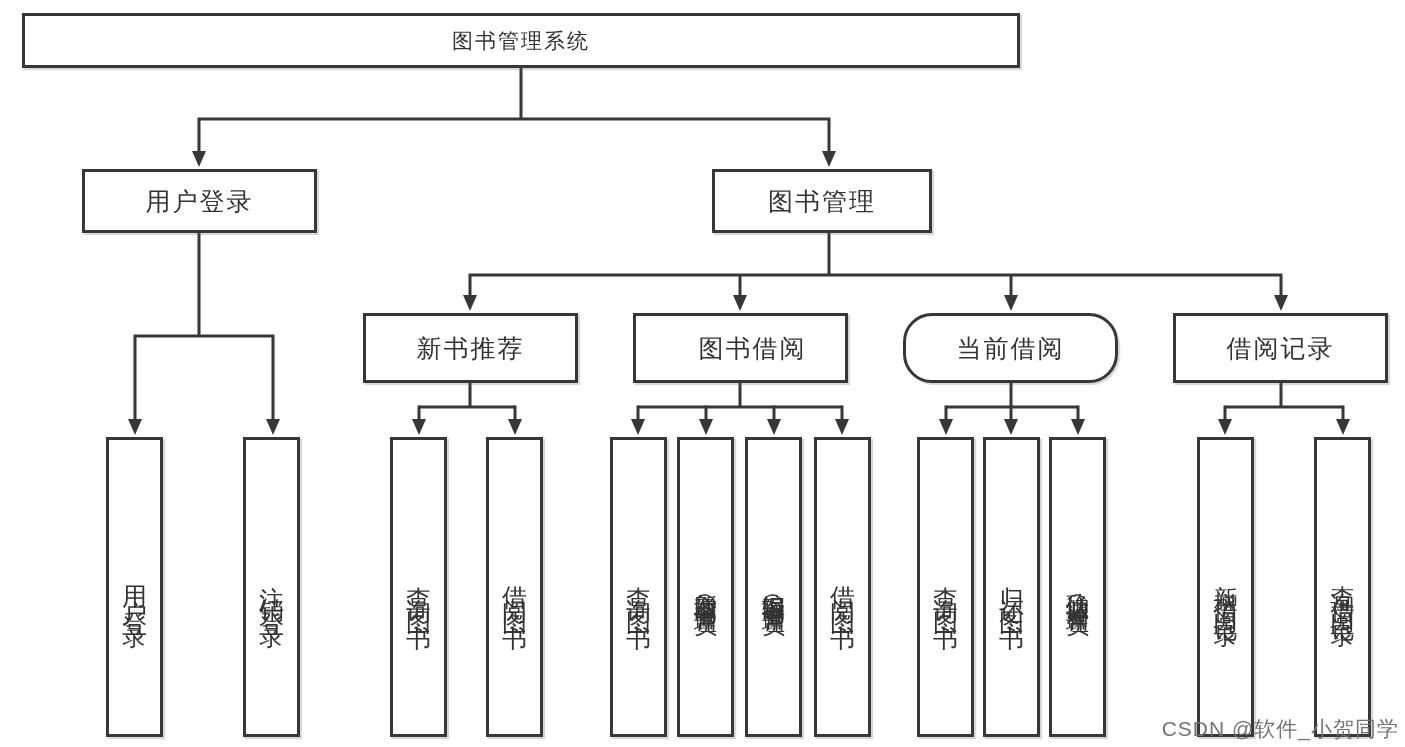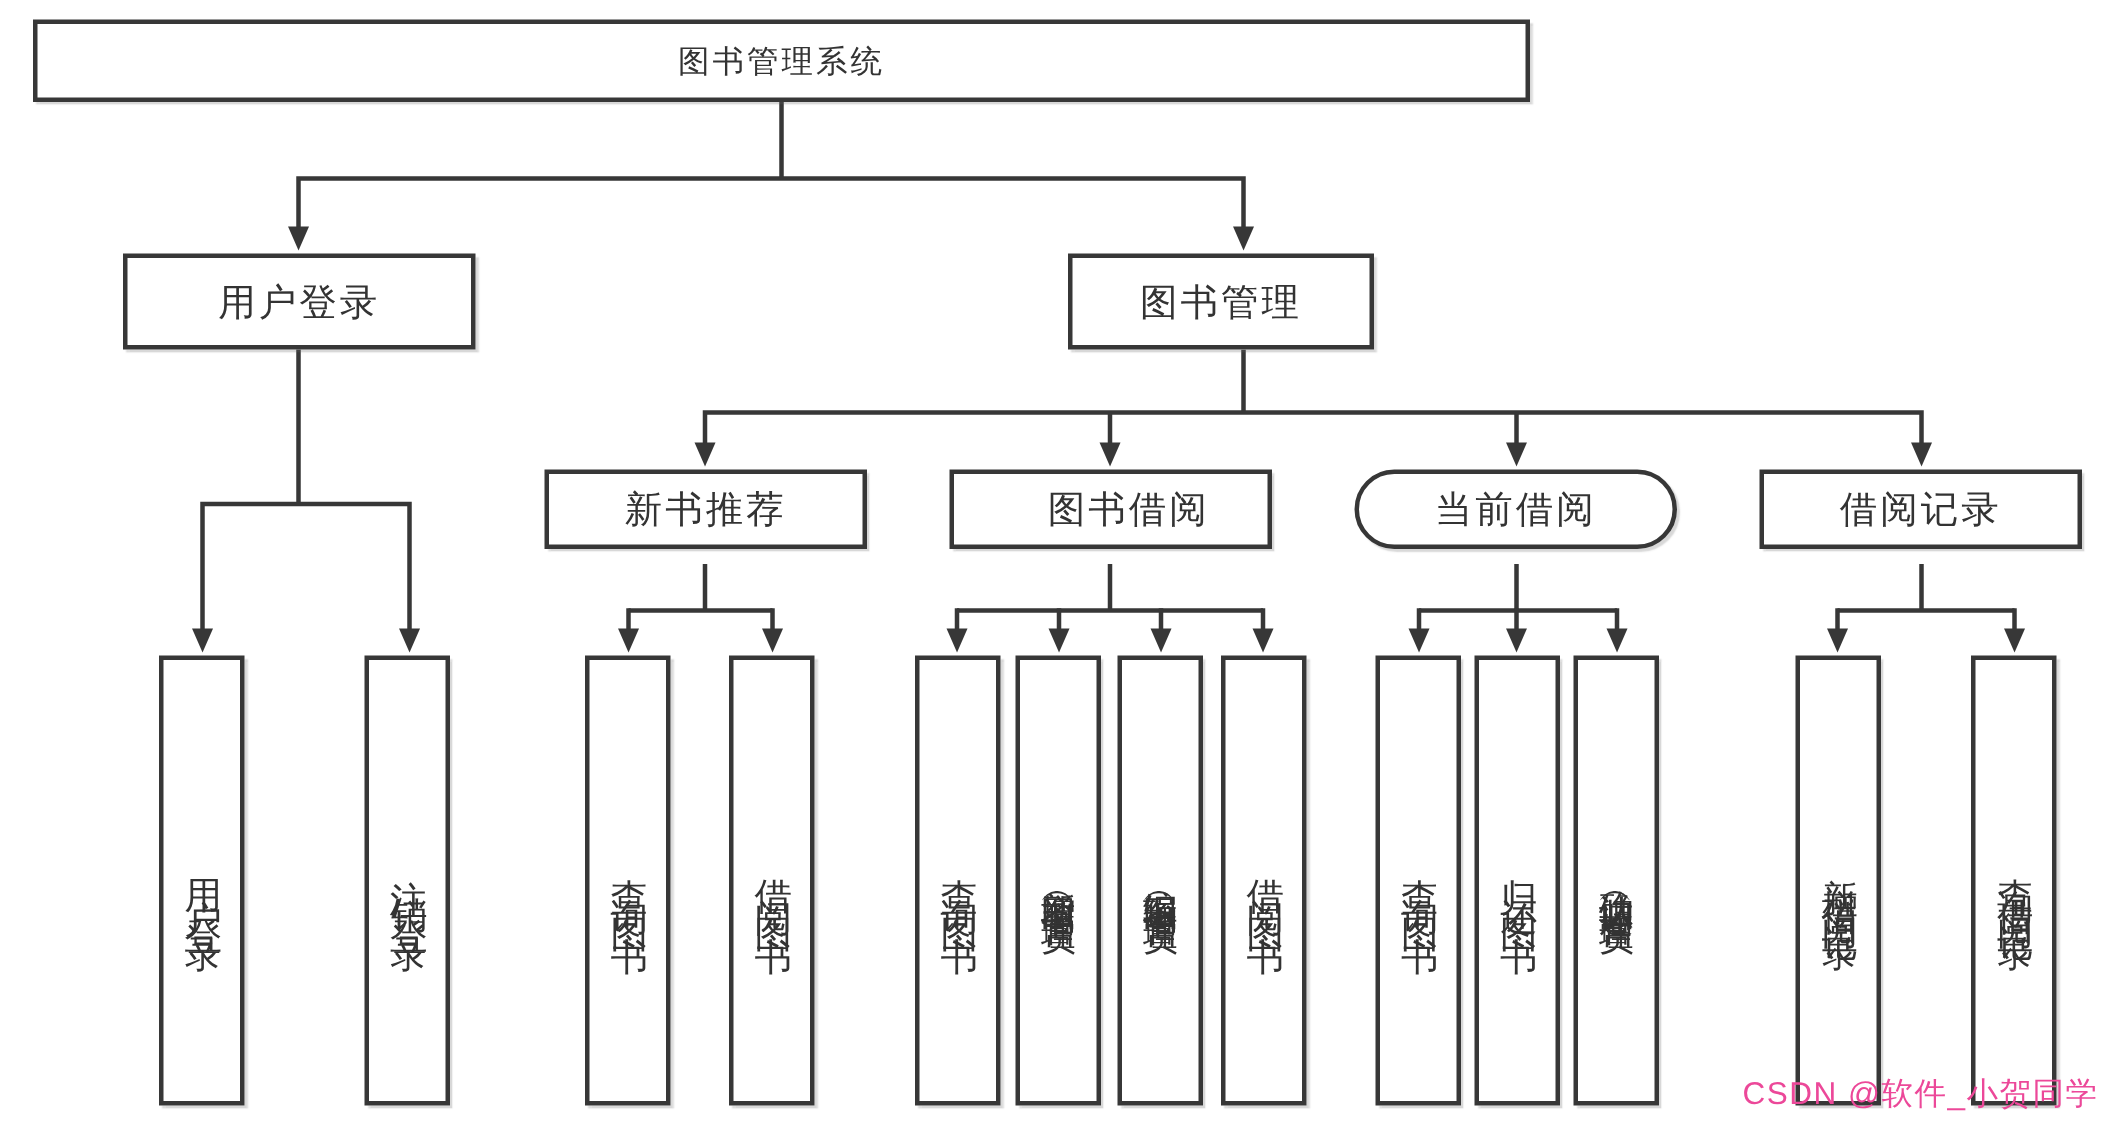--- a/index.html
+++ b/index.html
@@ -10,32 +10,32 @@
   .stage{position:relative;width:1405px;height:747px;background:#ffffff;}
   .edges{position:absolute;left:0;top:0;z-index:1;}
   .box{
     position:absolute;box-sizing:border-box;z-index:2;
     border:3px solid #373737;background:#ffffff;color:#333333;
     display:flex;align-items:center;justify-content:center;
     box-shadow:2px 2px 1px rgba(100,100,100,0.25);
   }
   .root-box{left:22px;top:13px;width:998px;height:55px;font-size:21px;letter-spacing:2px;}
   .lvl2{height:64px;font-size:25px;letter-spacing:2px;}
-  .lvl3{top:313px;width:215px;height:53px;font-size:25px;letter-spacing:2px;}
+  .lvl3{top:313px;width:215px;height:70px;font-size:25px;letter-spacing:2px;}
   .v{
     top:437px;width:57px;height:300px;
     writing-mode:vertical-rl;text-orientation:mixed;
     font-size:25px;letter-spacing:13px;line-height:1;
     padding-top:10px;
   }
   .v.len6{letter-spacing:8px;font-size:24px;padding-top:6px;}
   .v.len9{letter-spacing:3px;font-size:23px;padding-top:2px;}
   .watermark{
     position:absolute;right:6px;bottom:4px;z-index:5;
-    font-size:21px;color:#ec4899;letter-spacing:1px;white-space:nowrap;
+    font-size:21px;color:#737373;letter-spacing:1px;white-space:nowrap;
   }
 </style>
 </head>
 <body>
 
 <div class="stage">
 
   <svg class="edges" width="1405" height="747" viewBox="0 0 1405 747">
     <g stroke="#373737" stroke-width="3" fill="none">
       <path d="M521 68 V119 M199 119 H829 M199 117.5 V155 M829 117.5 V155"></path>
@@ -64,21 +64,21 @@
       <polygon points="1004,419 1018,419 1011,435"></polygon>
       <polygon points="1071,419 1085,419 1078,435"></polygon>
       <polygon points="1218,419 1232,419 1225,435"></polygon>
       <polygon points="1336,419 1350,419 1343,435"></polygon>
     </g>
   </svg>
 
   <div class="box root-box">图书管理系统</div>
 
   <div class="box lvl2" style="left:82px;top:169px;width:235px;">用户登录</div>
-  <div class="box lvl2" style="left:712px;top:169px;width:204px;">图书管理</div>
+  <div class="box lvl2" style="left:712px;top:169px;width:220px;">图书管理</div>
 
   <div class="box lvl3" style="left:363px;">新书推荐</div>
   <div class="box lvl3" style="left:633px;padding-left:24px;">图书借阅</div>
   <div class="box lvl3" style="left:903px;border-radius:29px;">当前借阅</div>
   <div class="box lvl3" style="left:1173px;">借阅记录</div>
 
   <div class="box v" style="left:106px;">用户登录</div>
   <div class="box v" style="left:243px;">注销登录</div>
 
   <div class="box v" style="left:390px;">查询图书</div>

